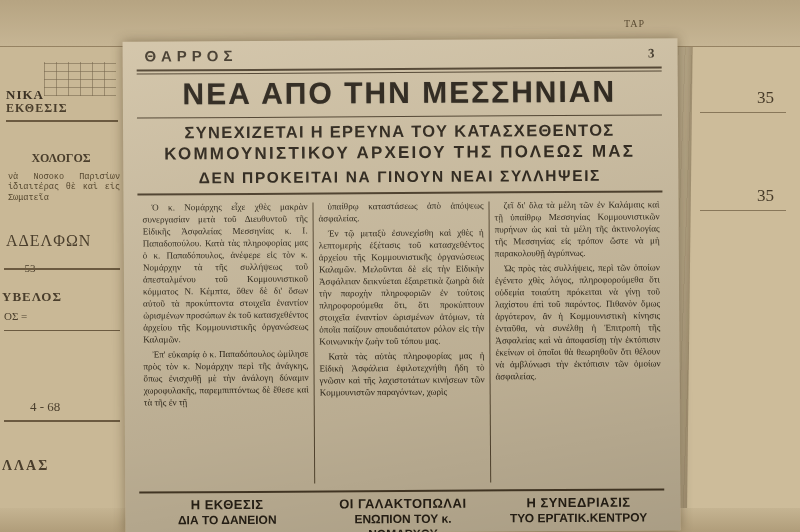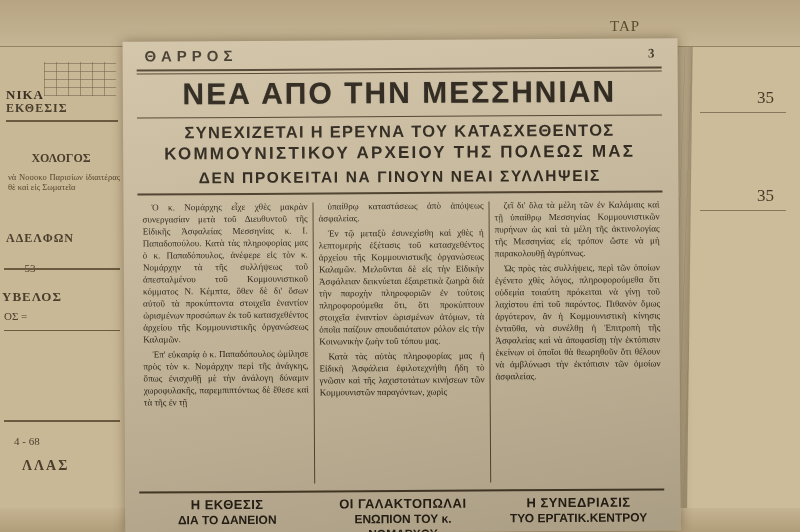--- a/index.html
+++ b/index.html
@@ -77,20 +77,21 @@
   .side-rule {
     position: absolute;
     background: #6b5a40;
     height: 2px;
   }
   .tiny-text {
     font-size: 8.5px;
     color: #55472f;
     line-height: 1.22;
     text-align: justify;
+    font-family: Liberation Mono, monospace;
   }
   .grid-box {
     position: absolute;
     left: 44px; top: 62px;
     width: 72px; height: 34px;
     background:
       repeating-linear-gradient(0deg, rgba(70,55,35,0.55) 0px, rgba(70,55,35,0.55) 1px, rgba(0,0,0,0) 1px, rgba(0,0,0,0) 8px),
       repeating-linear-gradient(90deg, rgba(70,55,35,0.55) 0px, rgba(70,55,35,0.55) 1px, rgba(0,0,0,0) 1px, rgba(0,0,0,0) 12px);
     opacity: .65;
   }
@@ -246,22 +247,22 @@
   }
   .bg-right-line {
     position: absolute;
     right: 14px;
     width: 86px;
     height: 1px;
     background: rgba(80,62,38,0.55);
   }
   .vert-label {
     position: absolute;
-    left: 610px; top: 18px;
-    font-size: 15px;
+    left: 624px; top: 18px;
+    font-size: 10px;
     color: #5b4c34;
     letter-spacing: 1px;
     text-align: right;
   }
 </style>
 </head>
 <body>
 
 <div class="page">
   <div class="bg-paper"></div>
@@ -269,29 +270,29 @@
   <div class="bg-sheet-right"></div>
   <div class="bg-top-strip"></div>
   <div class="bg-bottom-strip"></div>
 
   <div class="side-col side-left-head">ΝΙΚΑ</div>
   <div class="grid-box"></div>
   <div class="side-col" style="left:6px; top:102px; width:112px; font-size:12px; font-weight:bold; letter-spacing:1px;">ΕΚΘΕΣΙΣ</div>
   <div class="side-rule" style="left:6px; top:120px; width:112px;"></div>
   <div class="side-col" style="left:2px; top:152px; width:118px; font-size:12px; font-weight:bold;text-align:center;">ΧΟΛΟΓΟΣ</div>
   <div class="side-col tiny-text" style="left:8px; top:172px; width:112px;">νὰ Νοσοκο Παρισίων ἰδιαιτέρας θὲ καὶ εἰς Σωματεῖα</div>
-  <div class="side-col" style="left:6px; top:232px; width:114px; font-size:12px; font-weight:bold; letter-spacing:1px;">ΑΔΕΛΦΩΝ</div>
+  <div class="side-col" style="left:6px; top:232px; width:114px; font-size:16px; font-weight:normal; letter-spacing:1px;">ΑΔΕΛΦΩΝ</div>
   <div class="side-col" style="left:18px; top:250px; font-size:11px;margin-top:12px;">- 53</div>
   <div class="side-rule" style="left:4px; top:268px; width:116px;"></div>
   <div class="side-col" style="left:2px; top:290px; width:118px; font-size:13px; font-weight:bold; letter-spacing:1px;">ΥΒΕΛΟΣ</div>
   <div class="side-col" style="left:4px; top:310px; width:110px; font-size:11px;">ΟΣ   =</div>
   <div class="side-rule" style="left:4px; top:330px; width:116px; height:1px;"></div>
-  <div class="side-col" style="left:14px; top:400px; font-size:11px;margin-top:35px;">4 - 68</div>
+  <div class="side-col" style="left:30px; top:400px; font-size:13px;">4 - 68</div>
   <div class="side-rule" style="left:4px; top:420px; width:116px;"></div>
-  <div class="side-col" style="left:2px; top:458px; width:118px; font-size:14px; font-weight:bold; letter-spacing:2px;margin-left:20px;">ΛΛΑΣ</div>
+  <div class="side-col" style="left:2px; top:458px; width:118px; font-size:14px; font-weight:bold; letter-spacing:2px;">ΛΛΑΣ</div>
 
   <div class="bg-right-num" style="top:88px;">35</div>
   <div class="bg-right-line" style="top:112px;"></div>
   <div class="bg-right-num" style="top:186px;">35</div>
   <div class="bg-right-line" style="top:210px;"></div>
   <div class="vert-label">ΤΑΡ</div>
 
   <div class="clipping">
 
     <div class="masthead">

